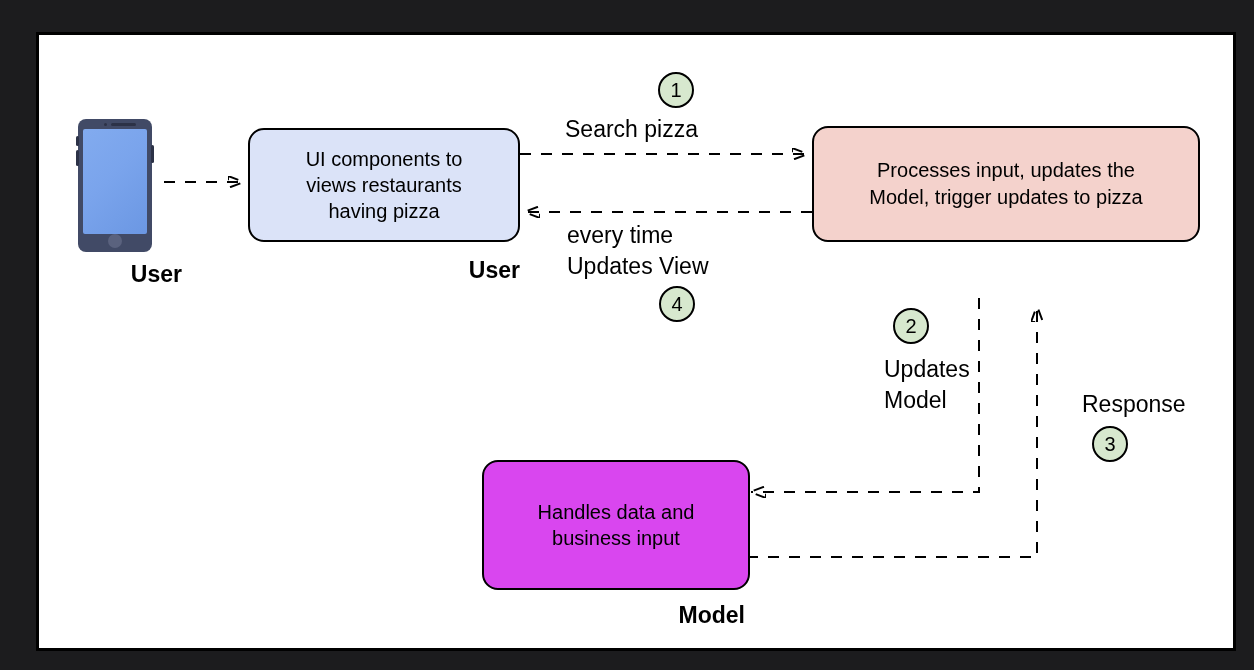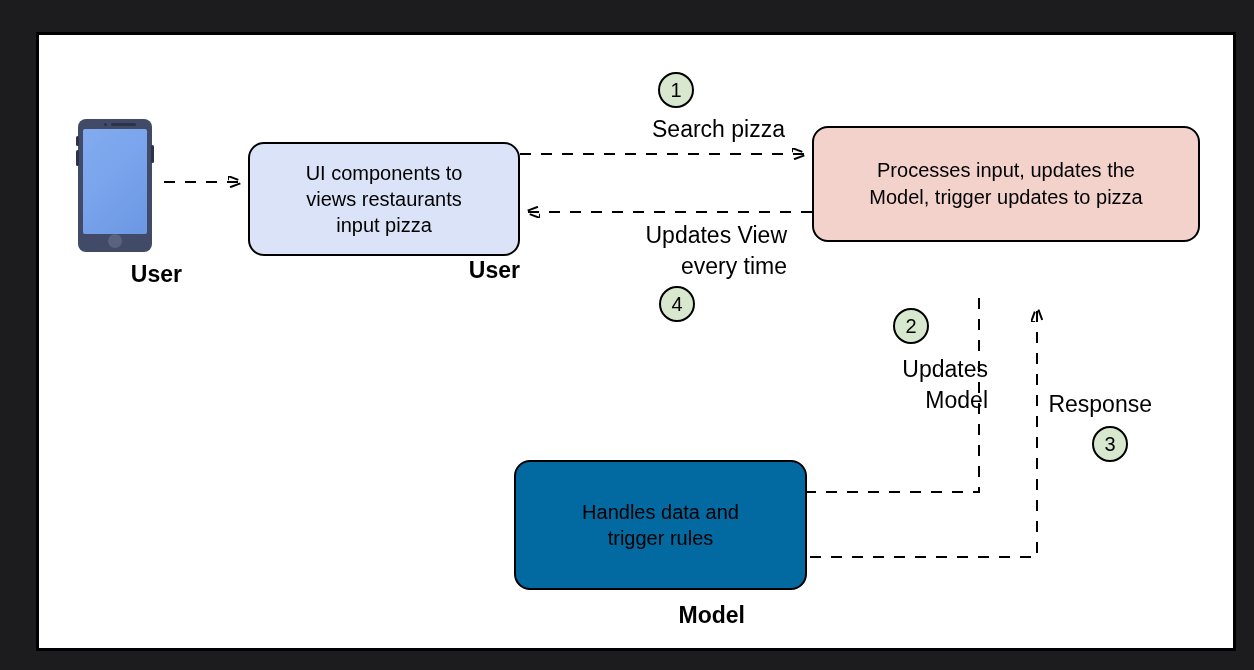--- a/index.html
+++ b/index.html
@@ -13,35 +13,35 @@
   }
   .connectors{position:absolute;left:0;top:0;width:1254px;height:670px;pointer-events:none;}
   .connectors path{fill:none;stroke:#000;stroke-width:2;stroke-dasharray:11 10;}
 
   .node-box{
     position:absolute;box-sizing:border-box;border:2px solid #000;border-radius:16px;
     display:flex;flex-direction:column;align-items:center;justify-content:center;
     font-size:20px;line-height:26px;text-align:center;
   }
   .node-box .ln{white-space:nowrap;}
-  .view-box{left:248px;top:128px;width:272px;height:114px;background:#dbe3f8;margin-top:14px;}
+  .view-box{left:248px;top:128px;width:272px;height:114px;background:#dbe3f8;}
   .presenter-box{left:812px;top:126px;width:388px;height:116px;background:#f4d2cc;line-height:27px;}
-  .model-box{left:482px;top:460px;width:293px;height:130px;background:#0369a1;margin-left:32px;}
+  .model-box{left:482px;top:460px;width:268px;height:130px;background:#d946ef;}
 
   .node-label{position:absolute;text-align:right;font-size:23px;line-height:26px;font-weight:bold;}
   .user-label{left:48px;top:261px;width:134px;}
   .view-label{left:248px;top:257px;width:272px;}
   .presenter-label{left:812px;top:259px;width:388px;}
   .model-label{left:482px;top:602px;width:263px;}
 
-  .edge-label{position:absolute;text-align:right;font-size:23px;line-height:31px;}
+  .edge-label{position:absolute;text-align:left;font-size:23px;line-height:31px;}
   .lbl-search{left:565px;top:114px;width:220px;}
   .lbl-updates-view{left:567px;top:220px;width:220px;}
-  .lbl-updates-model{left:838px;top:354px;width:150px;}
-  .lbl-response{left:1006px;top:389px;width:146px;}
+  .lbl-updates-model{left:884px;top:354px;width:150px;}
+  .lbl-response{left:1082px;top:389px;width:146px;}
 
   .step-badge{
     position:absolute;width:36px;height:36px;box-sizing:border-box;
     border:2px solid #000;border-radius:50%;background:#d7e8ce;
     display:flex;align-items:center;justify-content:center;font-size:20px;
   }
   .badge-1{left:658px;top:72px;}
   .badge-2{left:893px;top:308px;}
   .badge-3{left:1092px;top:426px;}
   .badge-4{left:659px;top:286px;}
@@ -88,41 +88,41 @@
     <div class="phone-screen"></div>
     <div class="phone-speaker"></div>
     <div class="phone-cam"></div>
     <div class="phone-home"></div>
   </div>
   <div class="node-label user-label">User</div>
 
   <div class="node-box view-box">
     <div class="ln">UI components to</div>
     <div class="ln">views restaurants</div>
-    <div class="ln">input pizza</div>
+    <div class="ln">having pizza</div>
   </div>
   <div class="node-label view-label">User</div>
 
   <div class="node-box presenter-box">
     <div class="ln">Processes input, updates the</div>
     <div class="ln">Model, trigger updates to pizza</div>
   </div>
 
   <div class="node-box model-box">
     <div class="ln">Handles data and</div>
-    <div class="ln">trigger rules</div>
+    <div class="ln">business input</div>
   </div>
   <div class="node-label model-label">Model</div>
 
   <div class="step-badge badge-1">1</div>
   <div class="edge-label lbl-search">Search pizza</div>
 
   <div class="edge-label lbl-updates-view">
+    <div>every time</div>
     <div>Updates View</div>
-    <div>every time</div>
   </div>
   <div class="step-badge badge-4">4</div>
 
   <div class="step-badge badge-2">2</div>
   <div class="edge-label lbl-updates-model">
     <div>Updates</div>
     <div>Model</div>
   </div>
 
   <div class="edge-label lbl-response">Response</div>

